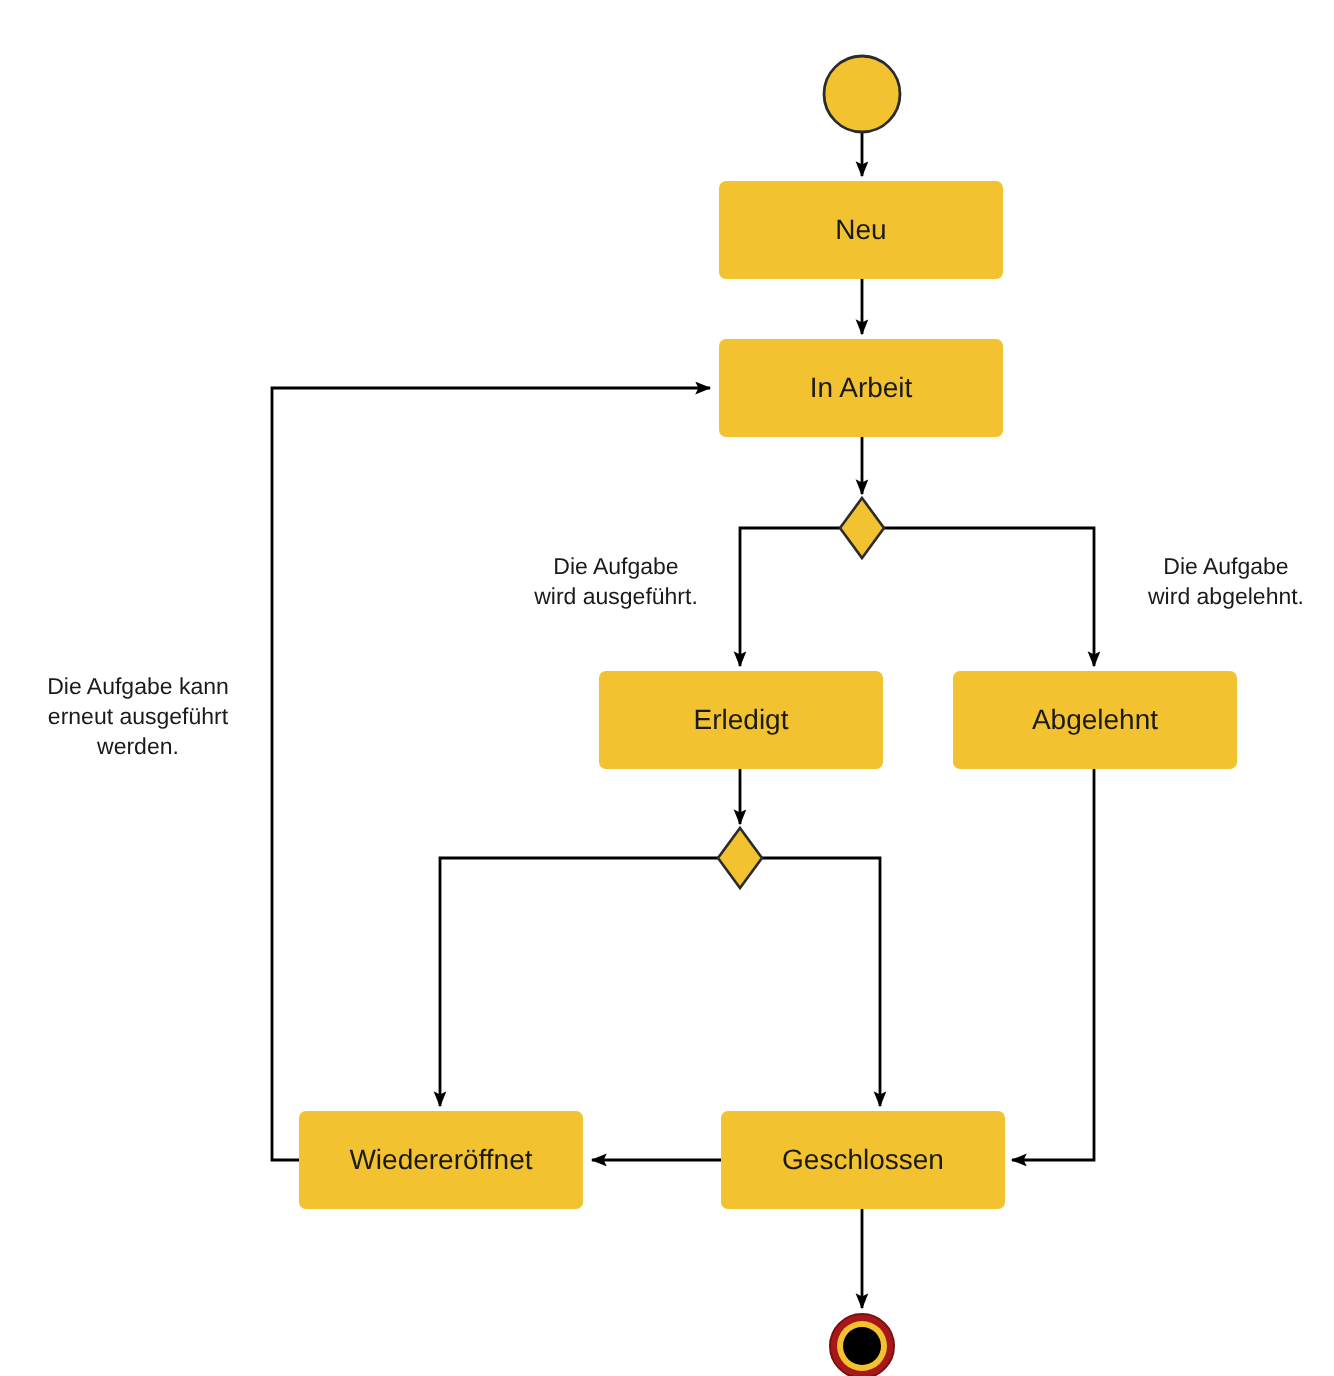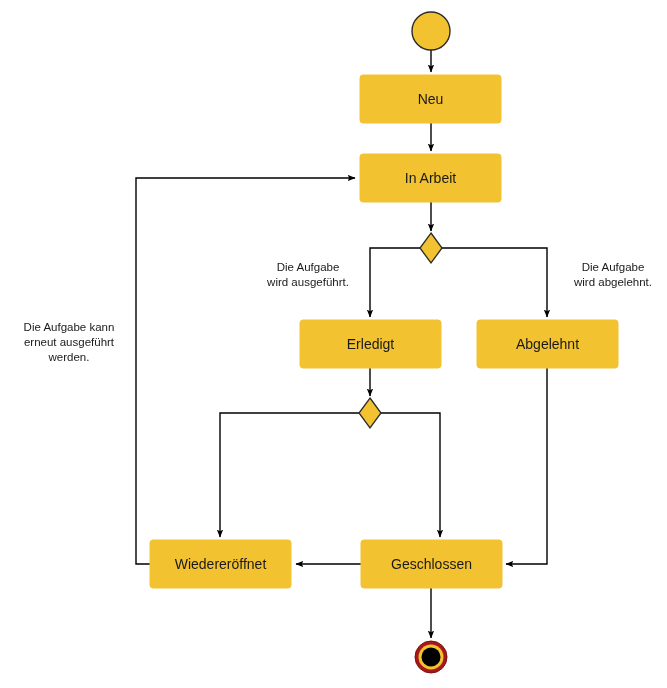--- a/index.html
+++ b/index.html
@@ -10,20 +10,21 @@
   body {
     width: 667px;
     height: 688px;
     font-family: "Liberation Sans", sans-serif;
     overflow: hidden;
   }
   #diagram-root {
     position: relative;
     width: 667px;
     height: 560px;
+    margin-top: 16px;
   }
   svg#diagram-canvas {
     display: block;
     width: 667px;
     height: 688px;
   }
   .node-rect {
     fill: #F2C230;
     stroke: #F2C230;
     stroke-width: 1;

